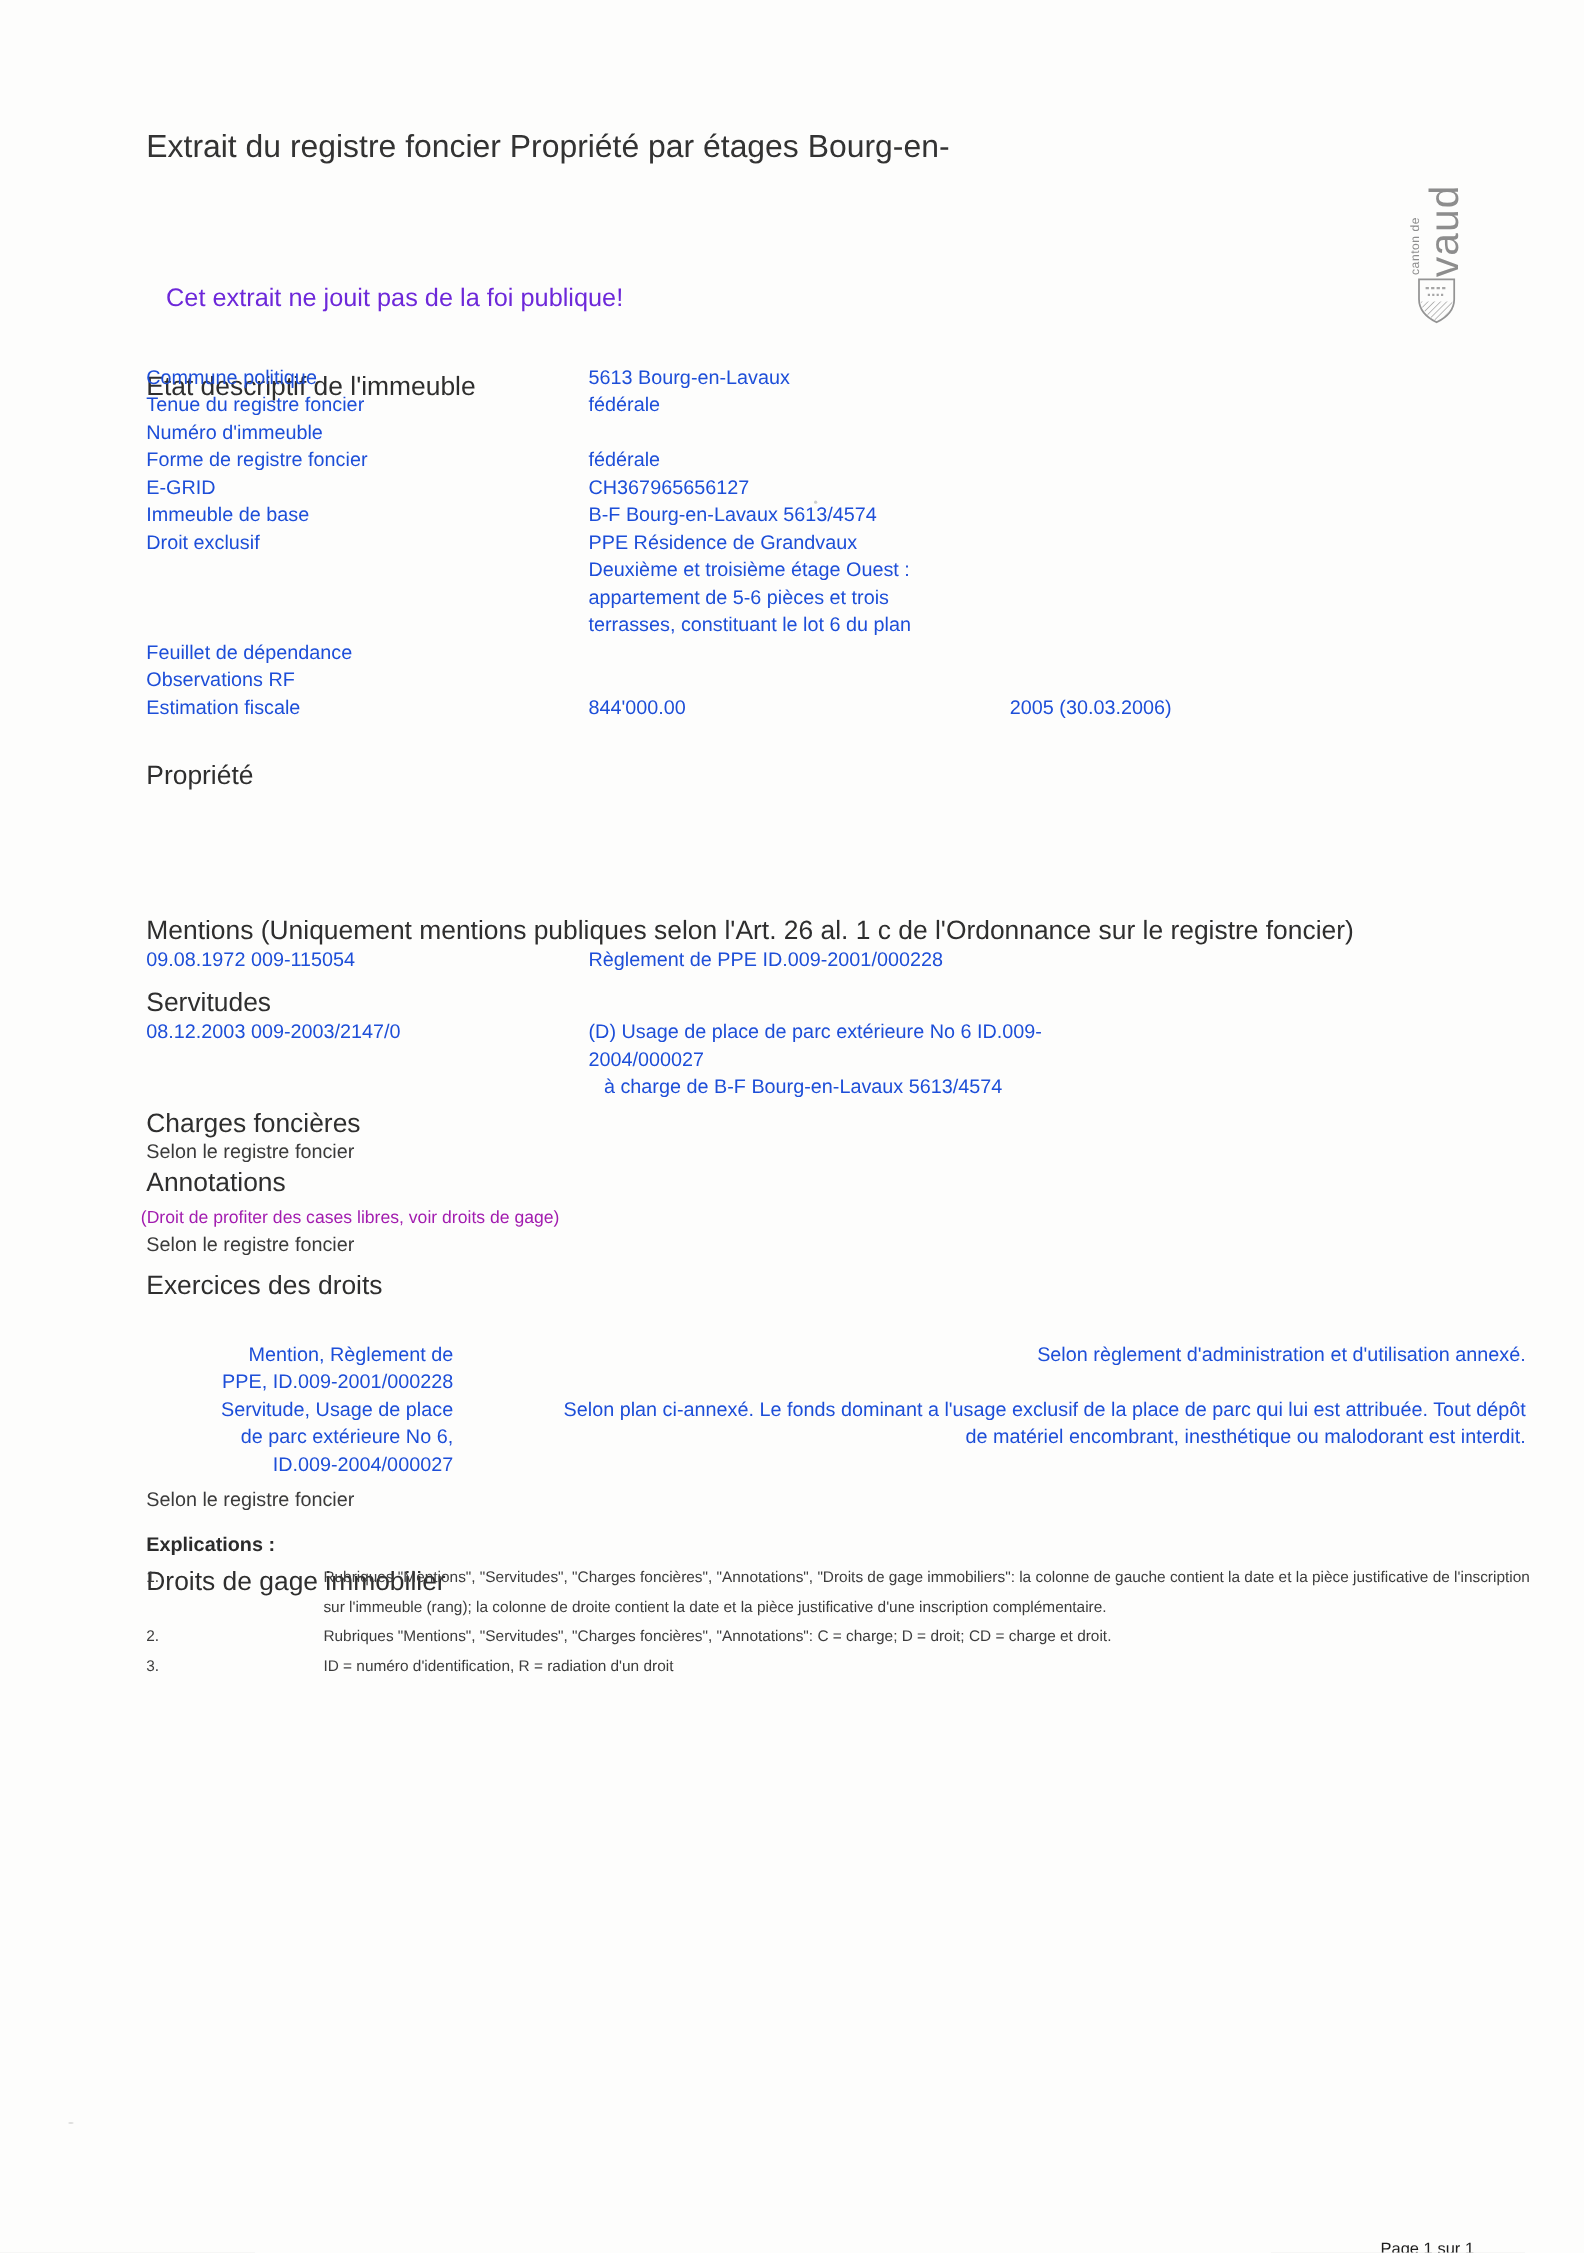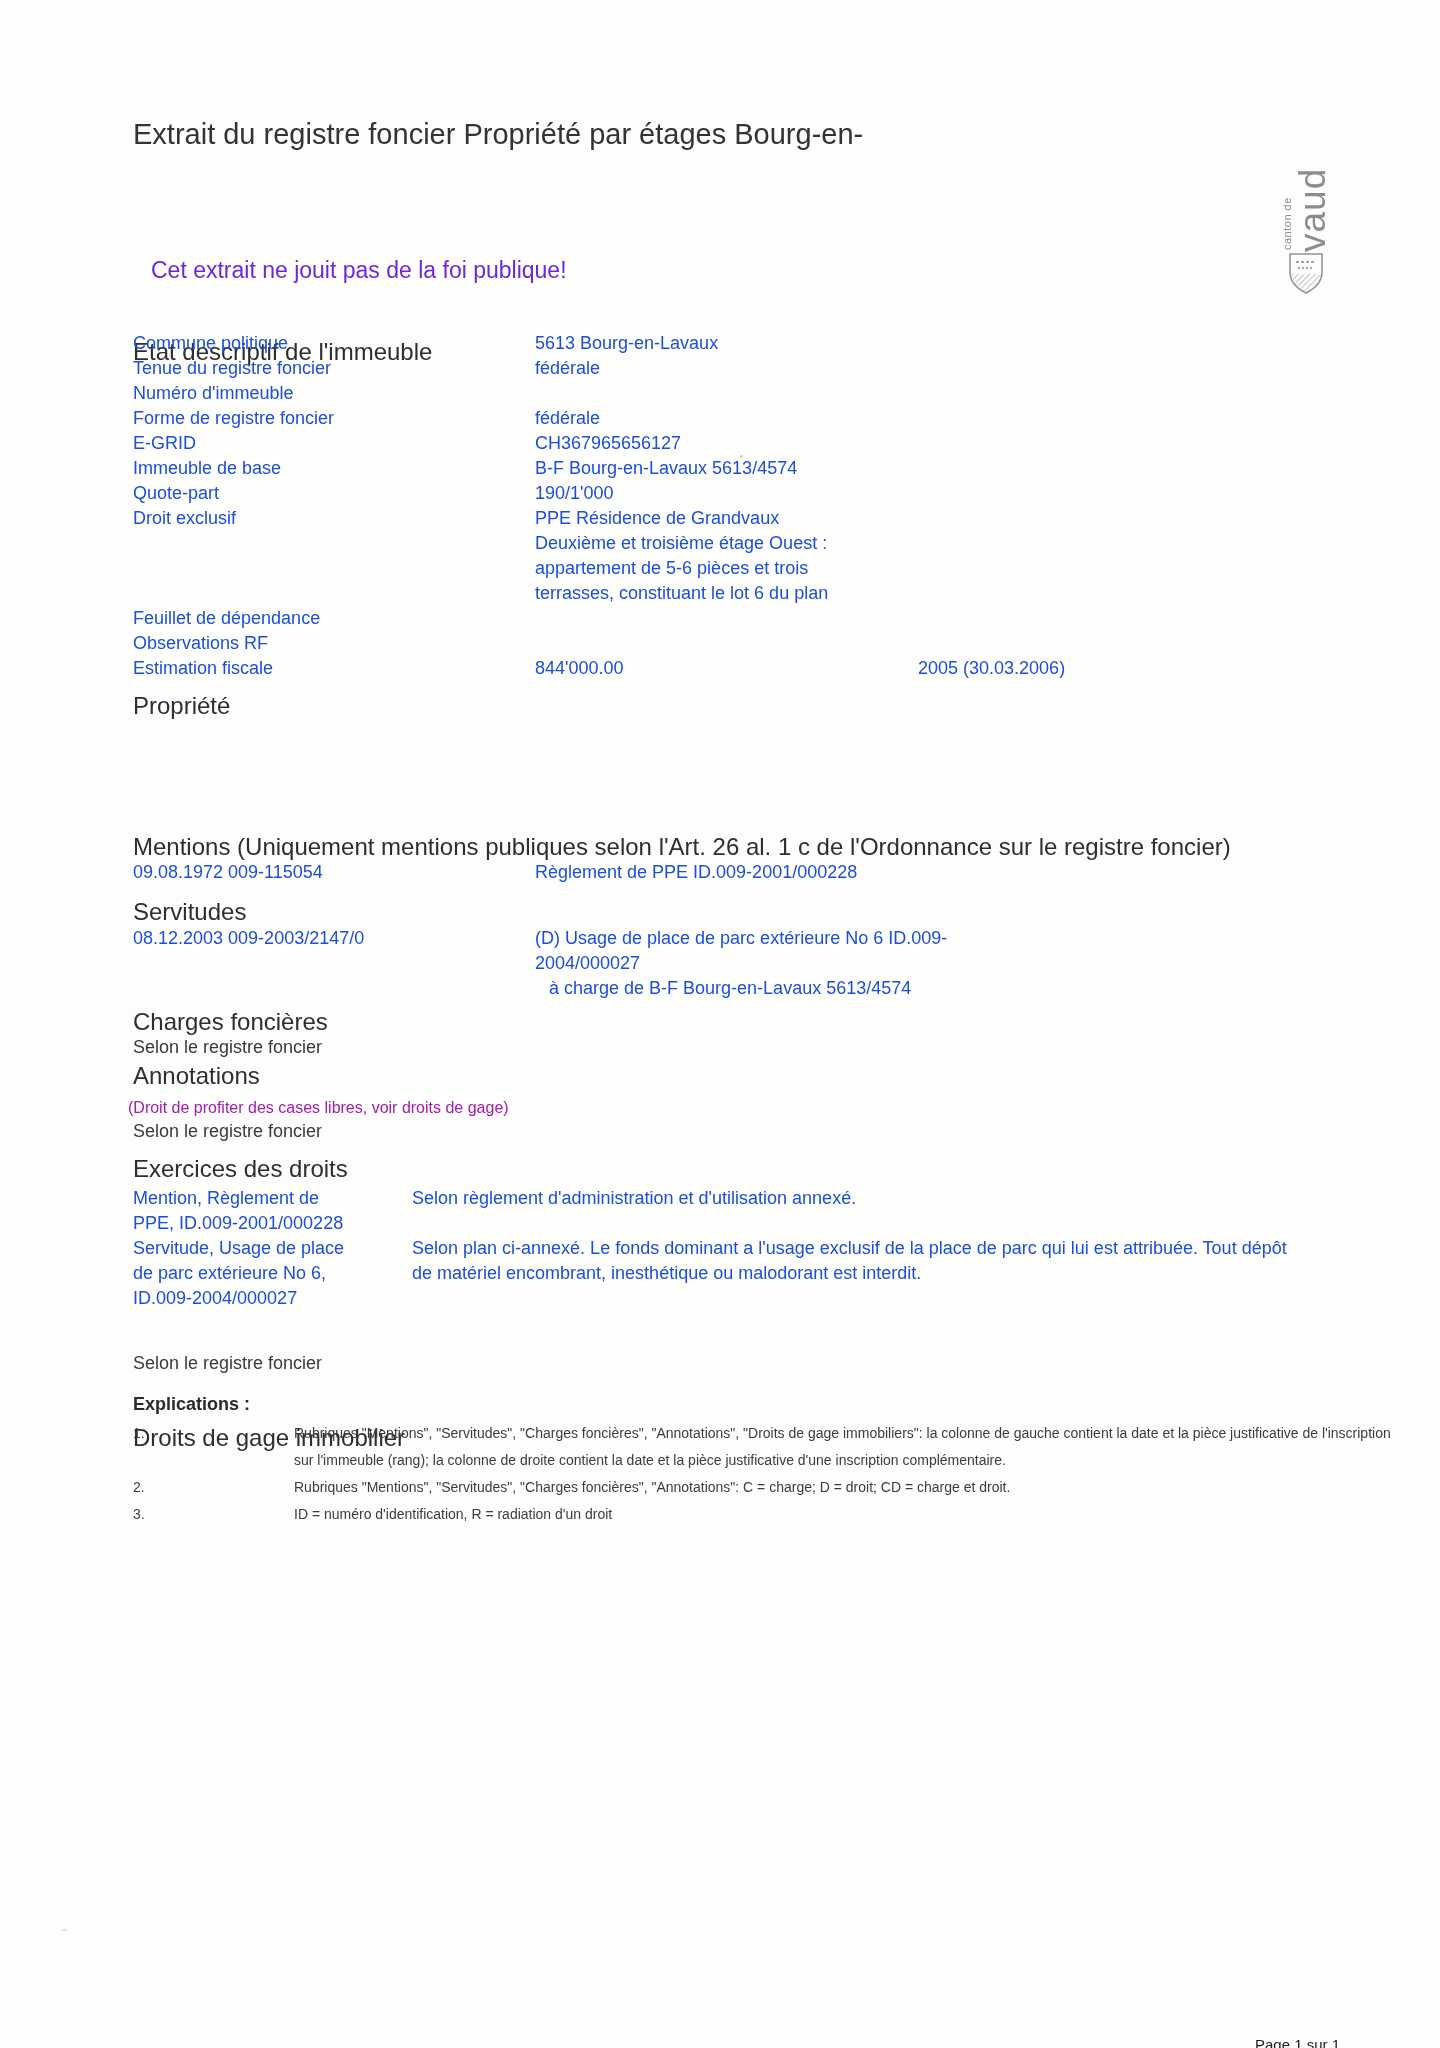--- a/index.html
+++ b/index.html
@@ -35,21 +35,21 @@
   .lbl{width:402px;flex:none;}
   .val{width:383px;flex:none;}
   .val-extra{flex:none;}
   .vlines div{display:block;}
   
   .ref-row{position:absolute;left:133px;display:flex;}
   .ref{width:402px;flex:none;}
   .ref-text{width:860px;flex:none;}
   .indent{padding-left:14px;}
   
-  .exe-rows{position:absolute;left:133px;top:1186px;width:1270px;}
+  .exe-rows{position:absolute;left:133px;top:1219px;width:1270px;text-align:right;}
   .exe-row{display:flex;align-items:flex-start;}
   .exe-lbl{width:279px;flex:none;}
   .exe-val{width:975px;flex:none;}
   
   .paren{position:absolute;left:128px;font-size:16px;color:#a21caf;white-space:nowrap;}
   
   .expl-heading{position:absolute;left:133px;top:1394px;
     font-size:18px;font-weight:700;color:#2b2b2b;}
   .expl-items{position:absolute;left:133px;top:1420px;width:1280px;}
   .expl-item{display:flex;align-items:flex-start;font-size:14px;line-height:27px;color:#3c3c3c;}
@@ -109,24 +109,20 @@
     </div>
     <div class="row">
       <span class="lbl">E-GRID</span>
       <span class="val">CH367965656127</span>
     </div>
     <div class="row">
       <span class="lbl">Immeuble de base</span>
       <span class="val">B-F Bourg-en-Lavaux 5613/4574</span>
     </div>
     <div class="row">
-      <span class="lbl">Quote-part</span>
-      <span class="val">190/1'000</span>
-    </div>
-    <div class="row">
       <span class="lbl">Droit exclusif</span>
       <span class="val vlines">
         <div>PPE Résidence de Grandvaux</div>
         <div>Deuxième et troisième étage Ouest :</div>
         <div>appartement de 5-6 pièces et trois</div>
         <div>terrasses, constituant le lot 6 du plan</div>
       </span>
     </div>
     <div class="row">
       <span class="lbl">Feuillet de dépendance</span>

